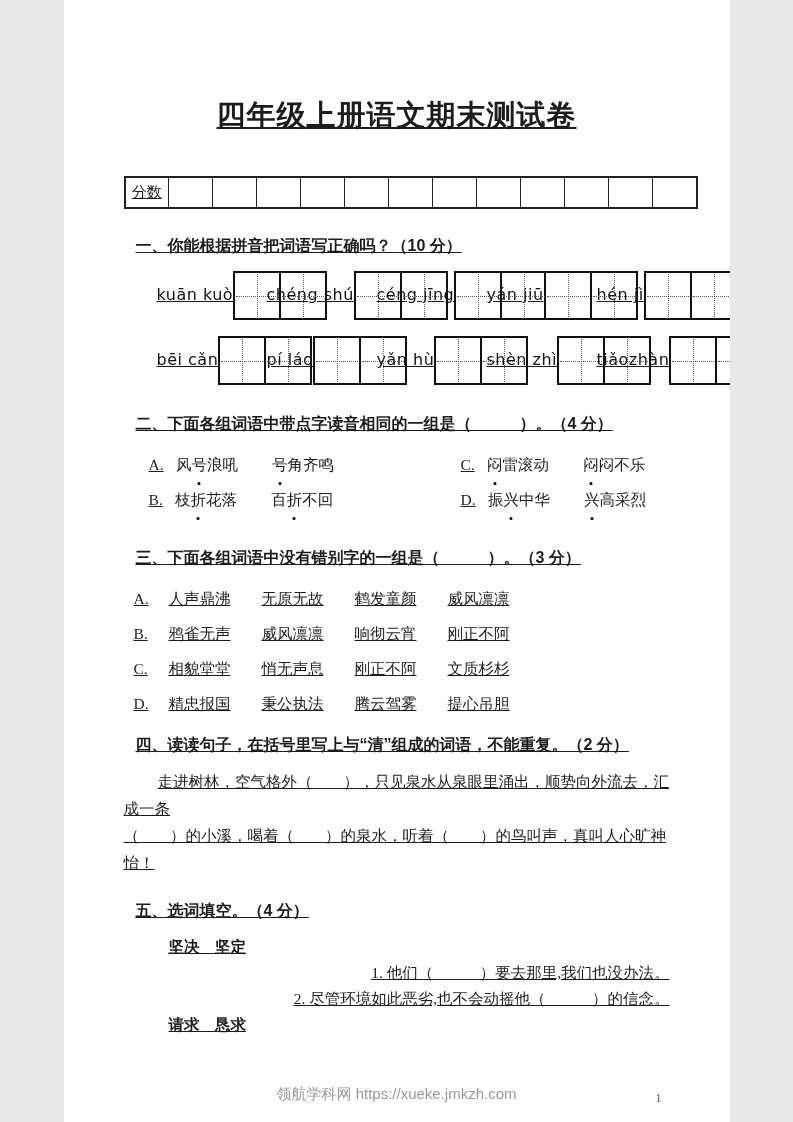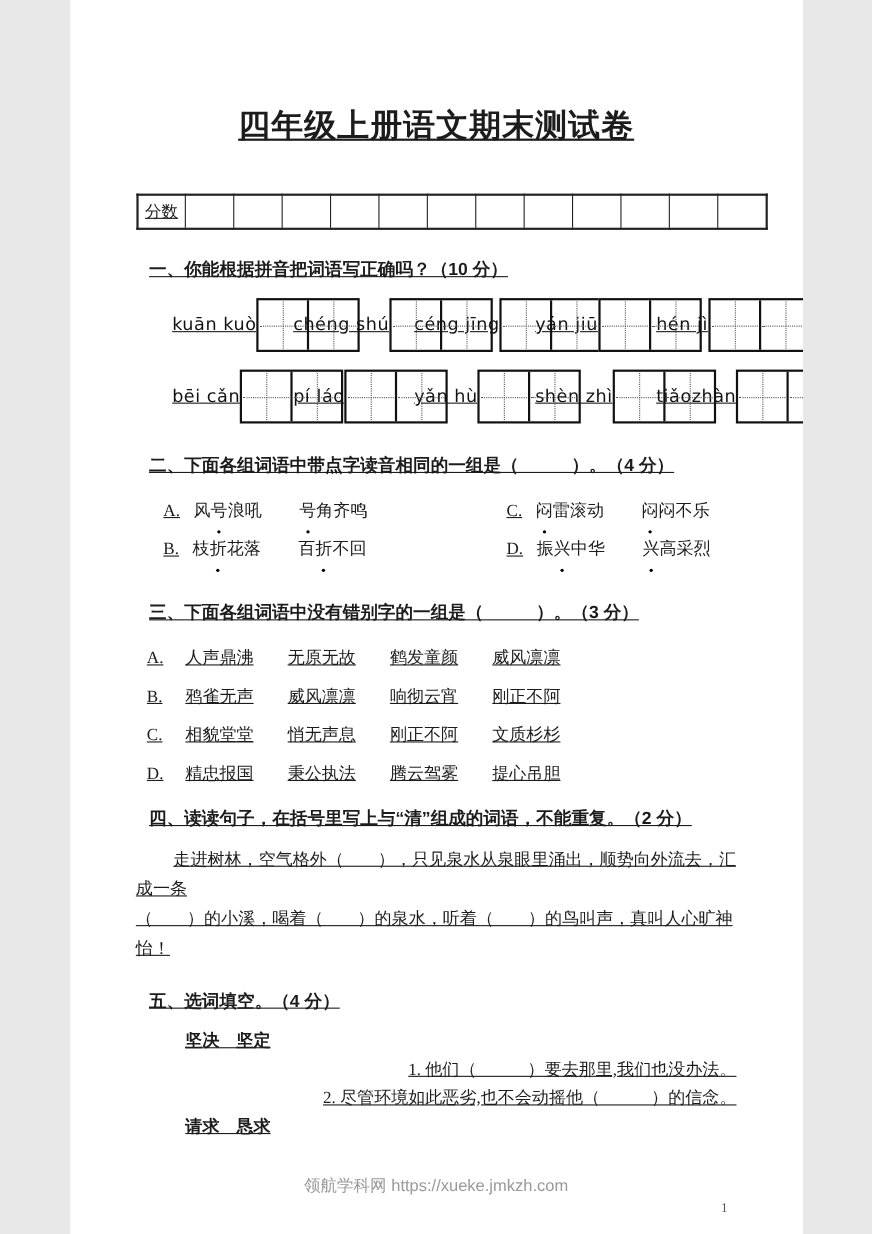--- a/index.html
+++ b/index.html
@@ -129,21 +129,21 @@
   .q5-body p{margin:0;line-height:26px;}
   .q5-body p.choices{
     font-family:"Liberation Sans", sans-serif;
     font-weight:bold;
     margin-left:45px;
   }
   .q5-body p.sentence{margin-left:8px;text-align:right;}
   
   .footer{
     position:absolute;
-    left:0;right:0;bottom:34px;
+    left:0;right:0;bottom:18px;
     text-align:center;
     color:#999999;
     font-size:15px;
     font-family:"Liberation Sans", sans-serif;
   }
   .pagenum{
     position:absolute;
     right:68px;bottom:16px;
     color:#555;
     font-size:12px;

